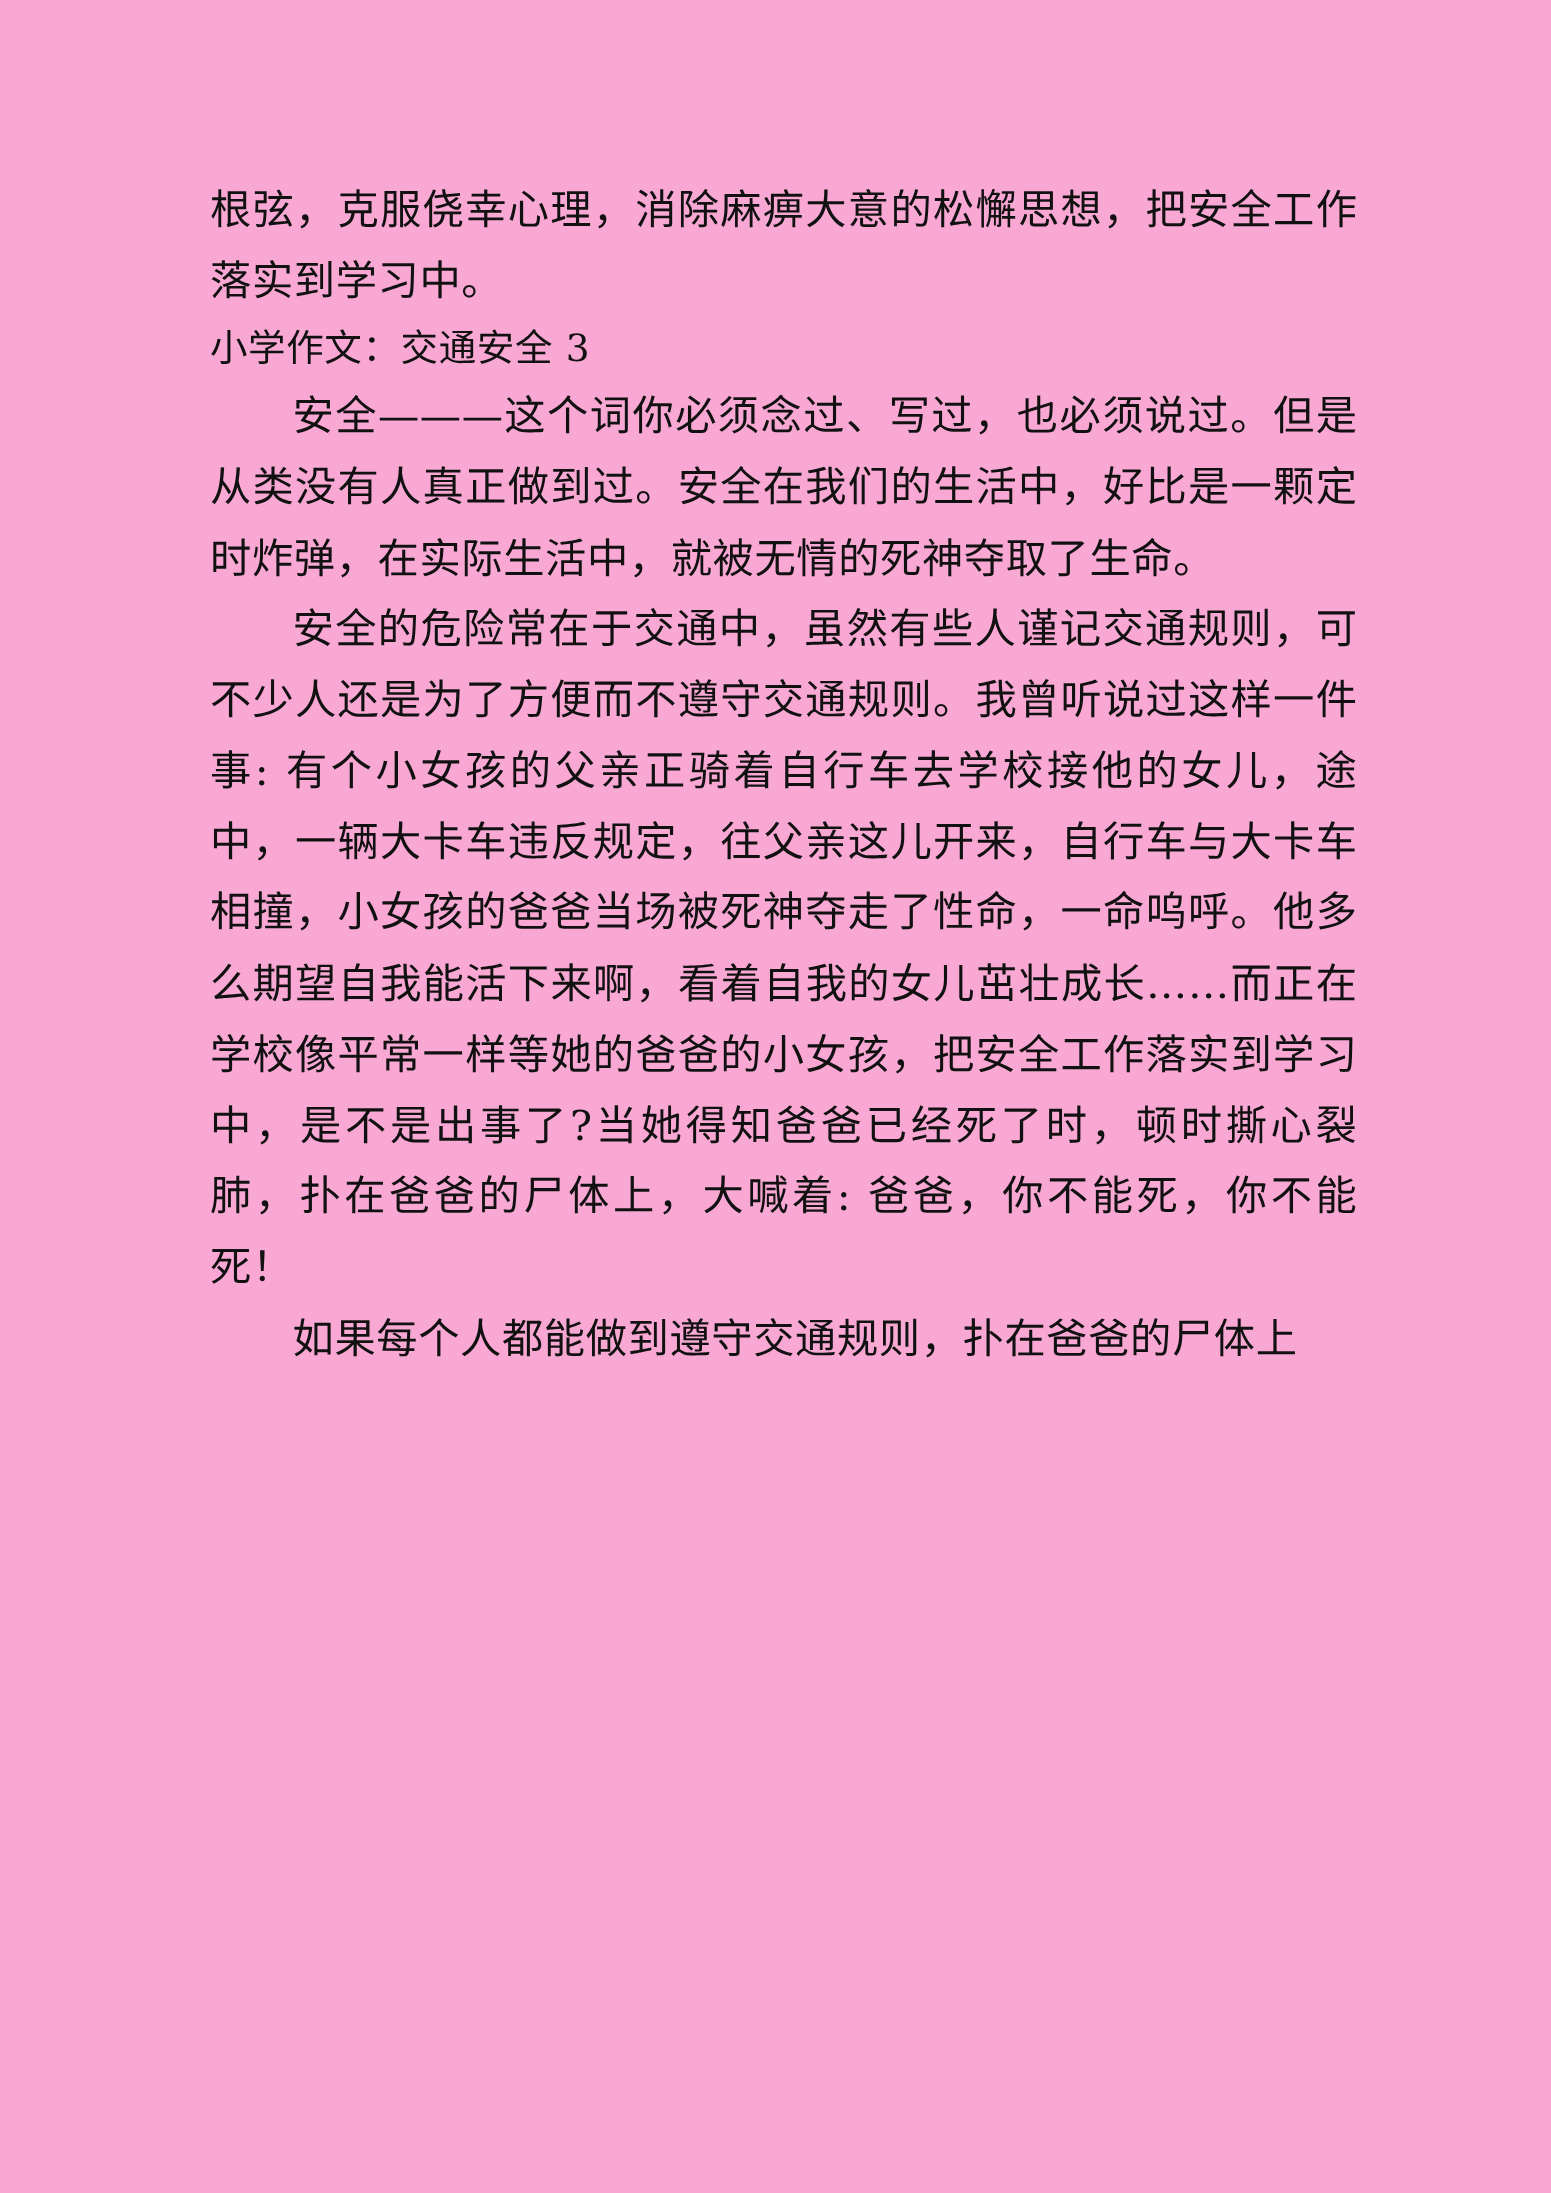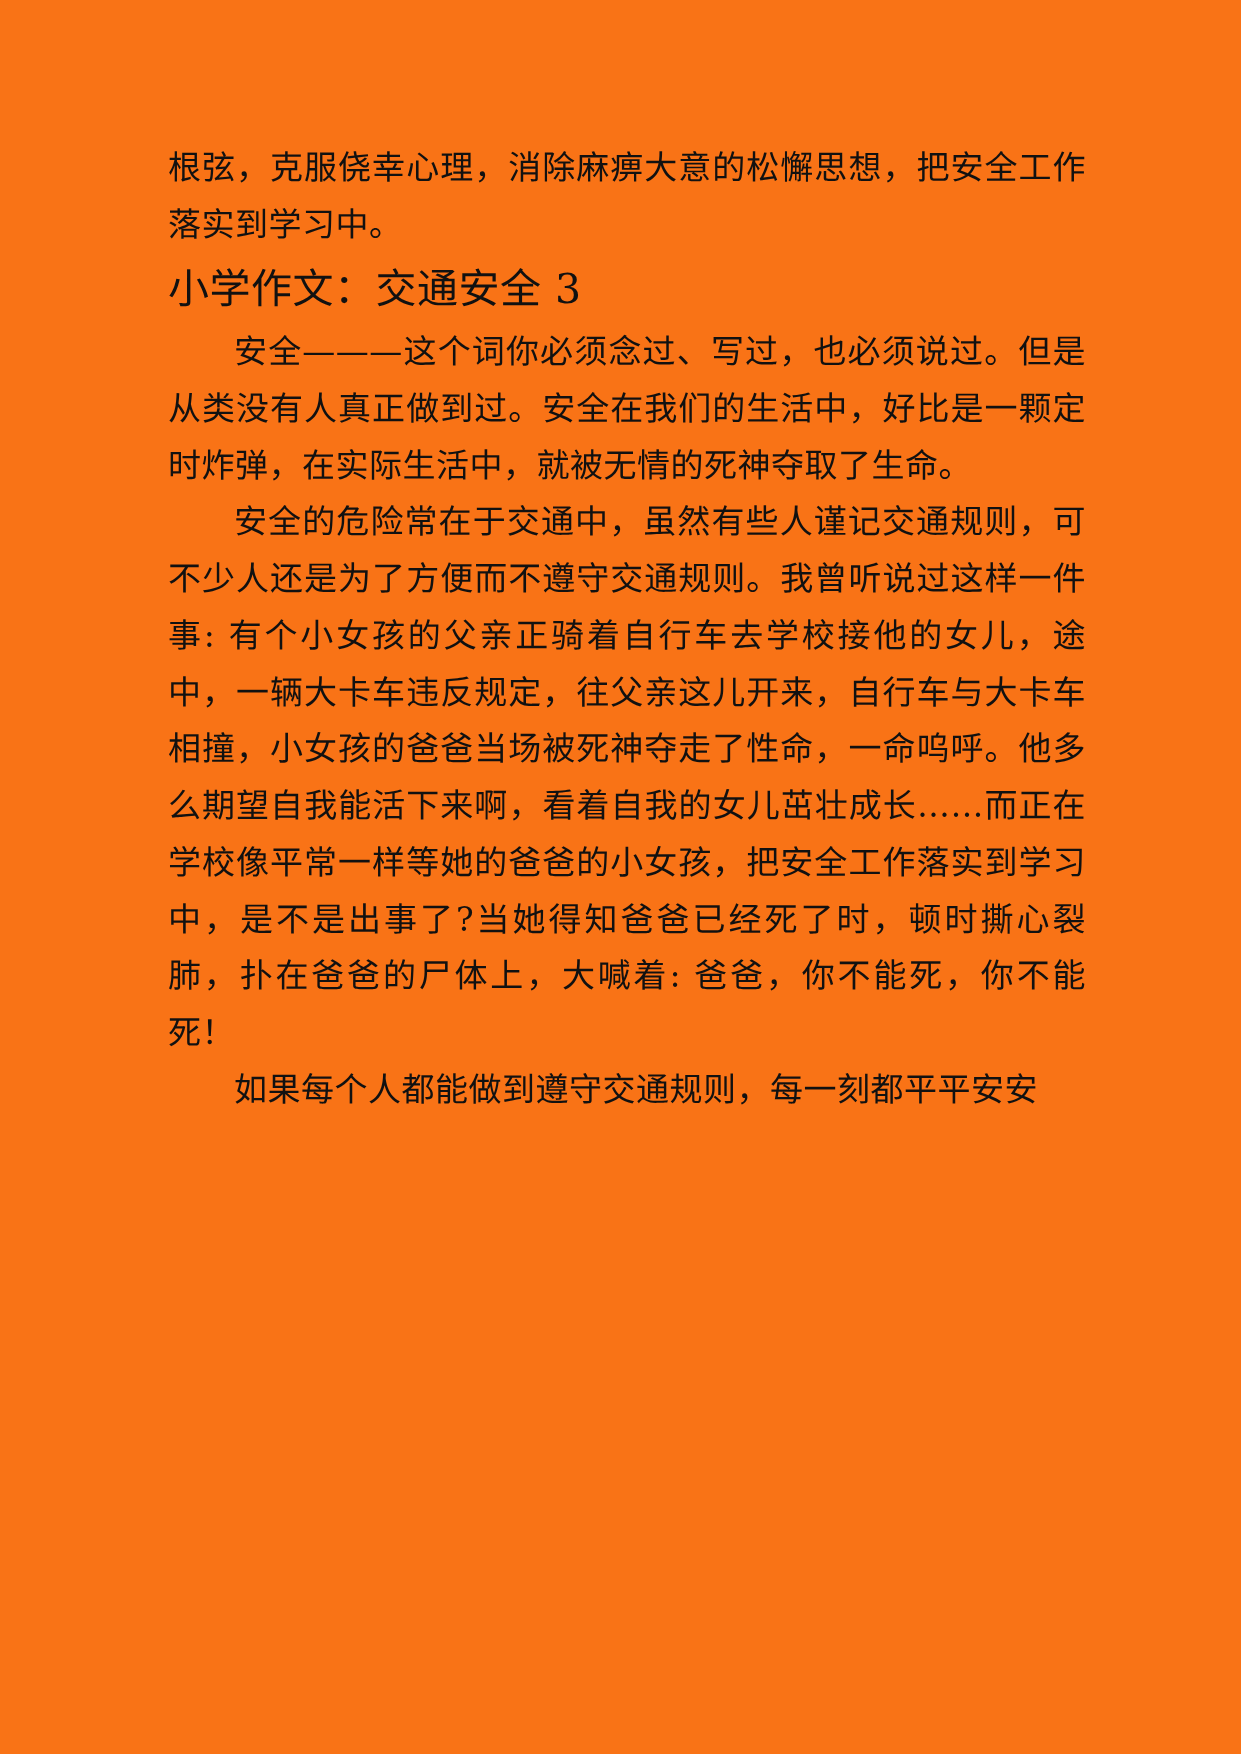--- a/index.html
+++ b/index.html
@@ -12,56 +12,56 @@
     height: 1754px;
     font-family: "DejaVu Serif", "Liberation Serif", serif;
     color: #000000;
     overflow: hidden;
   }
   .page {
     box-sizing: border-box;
     width: 1241px;
     height: 1754px;
     padding: 140px 155px 60px 168px;
-    background: #f97316;
+    background: #f9a8d4;
   }
   .doc-body {
     font-size: 33px;
     line-height: 1.72;
     text-align: justify;
     text-justify: inter-ideograph;
     letter-spacing: 0.5px;
     color: #111111;
   }
   p.para {
     margin: 0 0 0 0;
     text-indent: 2em;
   }
   p.para.no-indent {
     text-indent: 0;
   }
   p.heading {
     margin: 0;
     text-indent: 0;
-    font-size: 41px;
+    font-size: 30px;
     line-height: 1.72;
   }
 </style>
 </head>
 <body>
 
 <div class="page">
   <div class="doc-body">
 
     <p class="para no-indent">根弦，克服侥幸心理，消除麻痹大意的松懈思想，把安全工作落实到学习中。</p>
 
 
 
     <p class="heading">小学作文：交通安全 3</p>
 
     <p class="para">安全———这个词你必须念过、写过，也必须说过。但是从类没有人真正做到过。安全在我们的生活中，好比是一颗定时炸弹，在实际生活中，就被无情的死神夺取了生命。</p>
 
     <p class="para">安全的危险常在于交通中，虽然有些人谨记交通规则，可不少人还是为了方便而不遵守交通规则。我曾听说过这样一件事: 有个小女孩的父亲正骑着自行车去学校接他的女儿，途中，一辆大卡车违反规定，往父亲这儿开来，自行车与大卡车相撞，小女孩的爸爸当场被死神夺走了性命，一命呜呼。他多么期望自我能活下来啊，看着自我的女儿茁壮成长……而正在学校像平常一样等她的爸爸的小女孩，把安全工作落实到学习中，是不是出事了?当她得知爸爸已经死了时，顿时撕心裂肺，扑在爸爸的尸体上，大喊着: 爸爸，你不能死，你不能死！</p>
 
-    <p class="para">如果每个人都能做到遵守交通规则，每一刻都平平安安</p>
+    <p class="para">如果每个人都能做到遵守交通规则，扑在爸爸的尸体上</p>
 
   </div>
 </div>
 
 </body></html>

